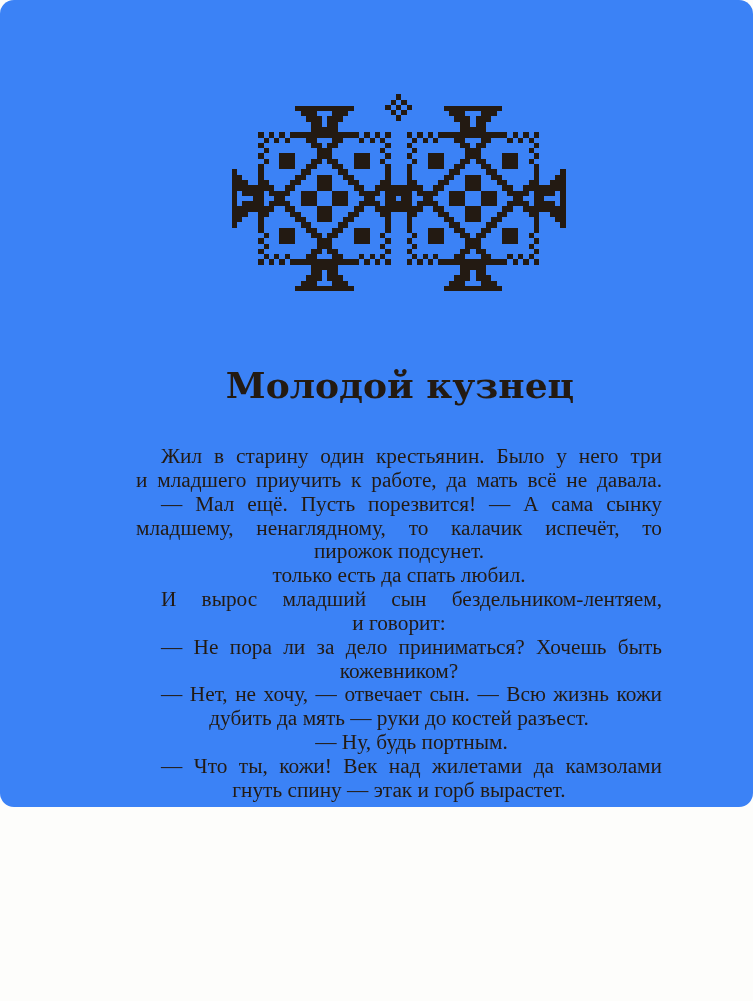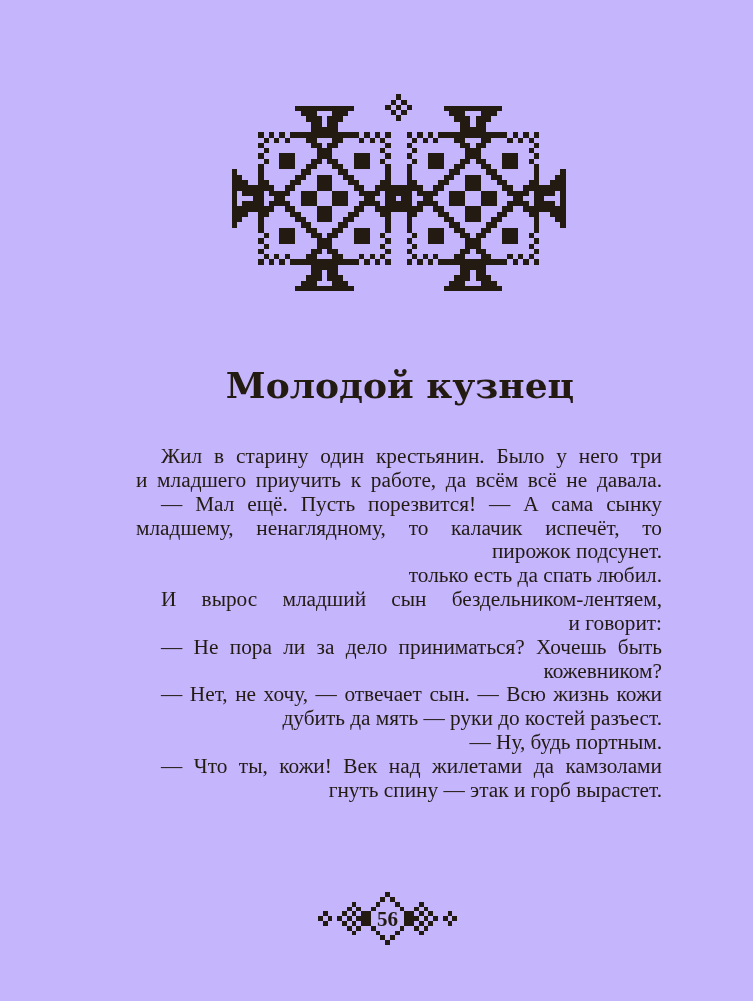--- a/index.html
+++ b/index.html
@@ -1,22 +1,23 @@
 <!DOCTYPE html>
 <html><head>
 <meta charset="utf-8">
 <style>
   html, body { margin: 0; padding: 0; background: #fdfdfb; }
   .page {
     position: relative;
     width: 753px;
-    height: 1001px;
+    height: 807px;
     overflow: hidden;
-    background: #c4b5fd;
-    color: #231a12;
+    background: #3b82f6;
+    color: #231a12;
+    border-radius: 14px;
   }
   .orn {
     position: absolute;
     left: 0; top: 0;
     width: 753px; height: 1001px;
     pointer-events: none;
   }
   .title {
     position: absolute;
     left: 200px; top: 363px;
@@ -34,21 +35,21 @@
     position: absolute;
     left: 136px; top: 445px;
     width: 526px;
     font-family: "Liberation Serif", serif;
     font-size: 21.3px;
     line-height: 23.85px;
     color: #231a12;
   }
   .ln { height: 23.85px; overflow: visible; }
   .ln.j { text-align: justify; text-align-last: justify; }
-  .ln.l { text-align: right; }
+  .ln.l { text-align: center; }
   .ln.ind { padding-left: 25px; }
   .pagenum {
     position: absolute;
     left: 357px; top: 908px;
     width: 61px;
     text-align: center;
     font-family: "Liberation Serif", serif;
     font-weight: bold;
     font-size: 21px;
     line-height: 22px;
@@ -144,21 +145,21 @@
         <rect x="0.5" y="0.5" width="1" height="1"></rect>
         <rect x="-0.5" y="1.5" width="1" height="1"></rect>
       </g>
     </g>
   </svg>
 
   <h1 class="title">Молодой кузнец</h1>
 
   <div class="text">
     <div class="ln ind j">Жил в старину один крестьянин. Было у него три</div>
-    <div class="ln j">и младшего приучить к работе, да всём всё не давала.</div>
+    <div class="ln j">и младшего приучить к работе, да мать всё не давала.</div>
     <div class="ln ind j">— Мал ещё. Пусть порезвится! — А сама сынку</div>
     <div class="ln j">младшему, ненаглядному, то калачик испечёт, то</div>
     <div class="ln l">пирожок подсунет.</div>
     <div class="ln l">только есть да спать любил.</div>
     <div class="ln ind j">И вырос младший сын бездельником-лентяем,</div>
     <div class="ln l">и говорит:</div>
     <div class="ln ind j">— Не пора ли за дело приниматься? Хочешь быть</div>
     <div class="ln l">кожевником?</div>
     <div class="ln ind j">— Нет, не хочу, — отвечает сын. — Всю жизнь кожи</div>
     <div class="ln l">дубить да мять — руки до костей разъест.</div>

